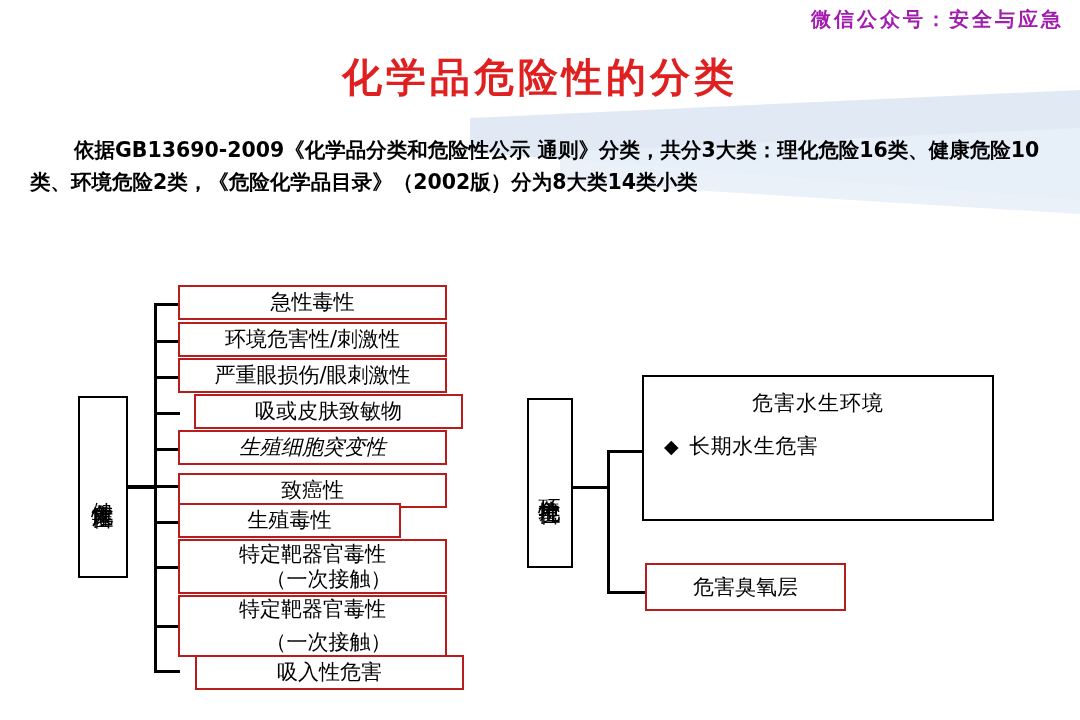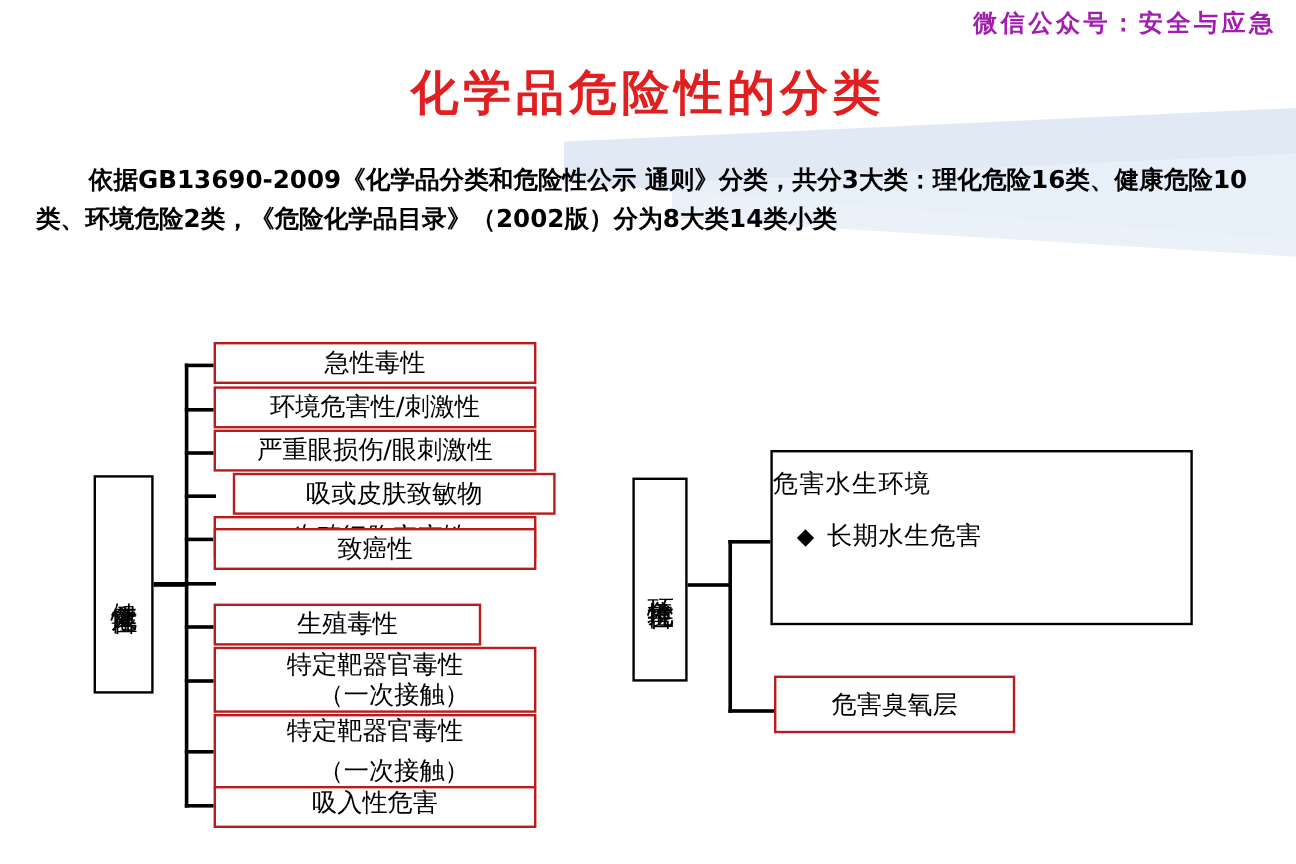--- a/index.html
+++ b/index.html
@@ -118,20 +118,21 @@
 
   .bigbox {
     position: absolute;
     border: 2px solid #000;
     background: #fff;
     box-sizing: border-box;
     font-family: "DejaVu Sans", "Liberation Sans", sans-serif;
     color: #000;
   }
   .bigbox .bb-title {
+    text-align: center;
     font-size: 21px;
     margin-top: 12px;
     letter-spacing: 1px;
   }
   .bigbox .bb-item {
     font-size: 21px;
     margin: 15px 0 0 20px;
     letter-spacing: 0.5px;
     white-space: nowrap;
   }
@@ -184,35 +185,35 @@
     </div>
     <div class="nodebox" style="left:178px; top:358px; width:269px; height:35px;">
       <span>严重眼损伤/眼刺激性</span>
     </div>
     <div class="nodebox" style="left:178px; top:394px; width:269px; height:35px;margin-left:16px;">
       <span>吸或皮肤致敏物</span>
     </div>
     <div class="nodebox" style="left:178px; top:430px; width:269px; height:35px;font-style:italic;">
       <span>生殖细胞突变性</span>
     </div>
-    <div class="nodebox" style="left:178px; top:440px; width:269px; height:35px;">
+    <div class="nodebox" style="left:178px; top:473px; width:269px; height:35px;">
       <span>致癌性</span>
     </div>
     <div class="nodebox" style="left:178px; top:503px; width:223px; height:35px;">
       <span>生殖毒性</span>
     </div>
     <div class="nodebox" style="left:178px; top:539px; width:269px; height:55px;">
       <span>特定靶器官毒性</span>
       <span class="l2">（一次接触）</span>
     </div>
     <div class="nodebox" style="left:178px; top:595px; width:269px; height:62px; line-height:1.55;">
       <span>特定靶器官毒性</span>
       <span class="l2">（一次接触）</span>
     </div>
-    <div class="nodebox" style="left:178px; top:655px; width:269px; height:35px;font-family:Liberation Mono, monospace;">
+    <div class="nodebox" style="left:195px; top:655px; width:269px; height:35px;">
       <span>吸入性危害</span>
     </div>
 
     <div class="vlabel" style="left:527px; top:398px; width:46px; height:170px;">
       <span>环境危害性</span>
     </div>
 
     <div class="ln" style="left:573px; top:486px; width:36px; height:3px;"></div>
     <div class="ln" style="left:607px; top:450px; width:3px; height:144px;"></div>
     <div class="ln" style="left:607px; top:450px; width:36px; height:3px;"></div>

